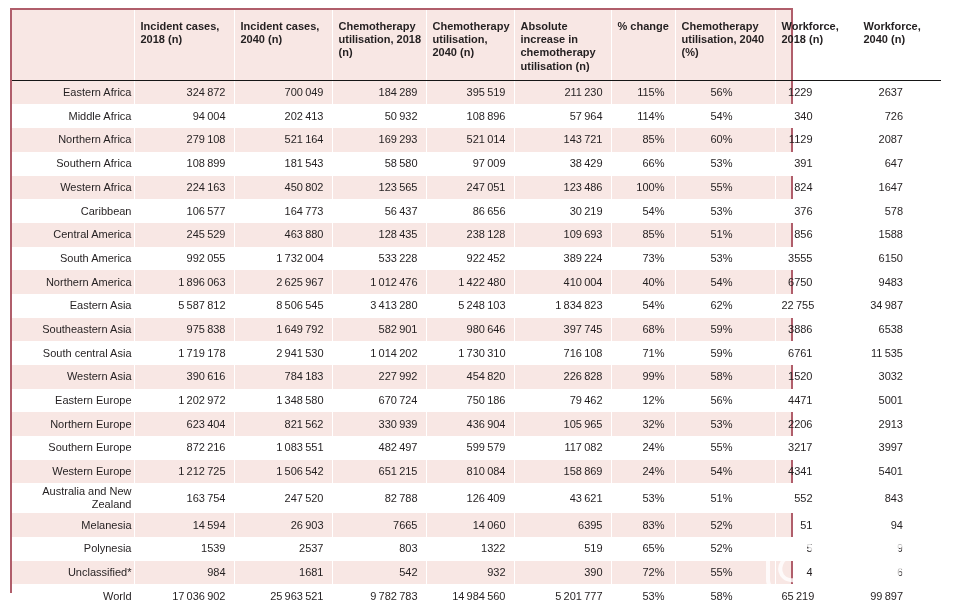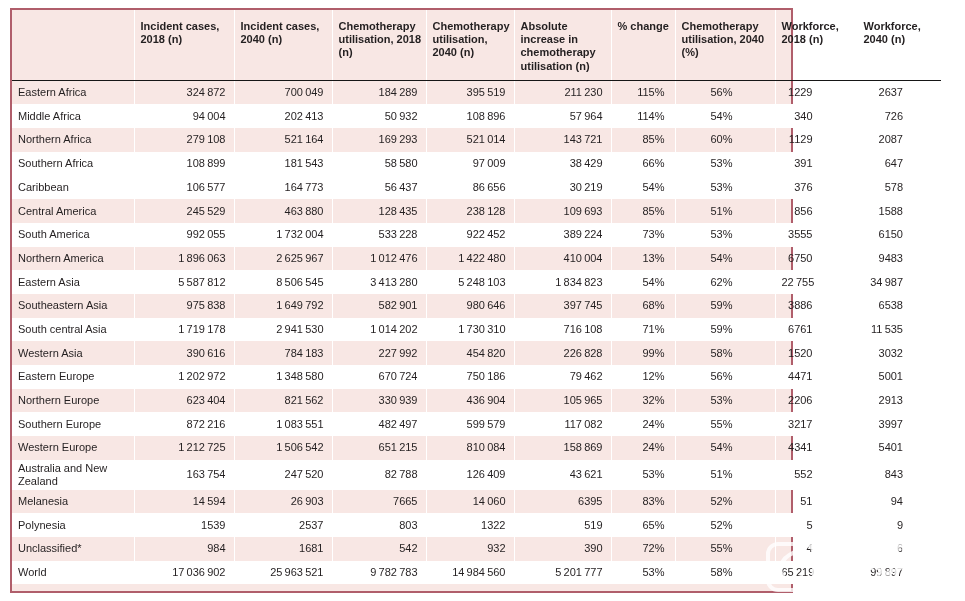--- a/index.html
+++ b/index.html
@@ -9,21 +9,21 @@
         border:2px solid #b05e6b;background:#f8e7e4;box-sizing:border-box;}
   table{border-collapse:collapse;table-layout:fixed;width:929px;margin:0 auto;}
   col.c0{width:122px}col.c1{width:100px}col.c2{width:98px}col.c3{width:94px}
   col.c4{width:88px}col.c5{width:97px}col.c6{width:64px}col.c7{width:100px}
   col.c8{width:82px}col.c9{width:84px}
   th{font-size:11px;font-weight:bold;color:#231f20;text-align:left;vertical-align:top;
      padding:10px 4px 7px 6px;line-height:1.2;border-bottom:1.5px solid #161616;}
   th + th, td + td{border-left:1px solid #ffffff;}
   td{font-size:11px;color:#231f20;height:19.7px;padding:0 8px 0 6px;white-space:nowrap;
      line-height:1.18;}
-  td.region{text-align:left;white-space:normal;padding:2px 2px 2px 6px;}
+  td.region{text-align:right;white-space:normal;padding:2px 2px 2px 6px;}
   td.num{text-align:right;}
   td.c6v{padding-right:10px;}
   td.c7v{padding-right:42px;}
   td.c8v{padding-right:44px;}
   td.c9v{padding-right:38px;}
   tr.white td{background:#ffffff;}
   .watermark{position:absolute;right:8px;bottom:8px;display:flex;align-items:flex-start;
              color:rgba(255,255,255,0.8);z-index:5;pointer-events:none;}
   .wm-icon{margin-right:8px;margin-top:6px;}
   .wm-textcol{text-align:center;}
@@ -105,20 +105,32 @@
           <td class="num c1v">108 899</td>
           <td class="num c2v">181 543</td>
           <td class="num c3v">58 580</td>
           <td class="num c4v">97 009</td>
           <td class="num c5v">38 429</td>
           <td class="num c6v">66%</td>
           <td class="num c7v">53%</td>
           <td class="num c8v">391</td>
           <td class="num c9v">647</td>
         </tr>
+        <tr>
+          <td class="region">Western Africa</td>
+          <td class="num c1v">224 163</td>
+          <td class="num c2v">450 802</td>
+          <td class="num c3v">123 565</td>
+          <td class="num c4v">247 051</td>
+          <td class="num c5v">123 486</td>
+          <td class="num c6v">100%</td>
+          <td class="num c7v">55%</td>
+          <td class="num c8v">824</td>
+          <td class="num c9v">1647</td>
+        </tr>
         <tr class="white">
           <td class="region">Caribbean</td>
           <td class="num c1v">106 577</td>
           <td class="num c2v">164 773</td>
           <td class="num c3v">56 437</td>
           <td class="num c4v">86 656</td>
           <td class="num c5v">30 219</td>
           <td class="num c6v">54%</td>
           <td class="num c7v">53%</td>
           <td class="num c8v">376</td>
@@ -148,21 +160,21 @@
           <td class="num c8v">3555</td>
           <td class="num c9v">6150</td>
         </tr>
         <tr>
           <td class="region">Northern America</td>
           <td class="num c1v">1 896 063</td>
           <td class="num c2v">2 625 967</td>
           <td class="num c3v">1 012 476</td>
           <td class="num c4v">1 422 480</td>
           <td class="num c5v">410 004</td>
-          <td class="num c6v">13%</td>
+          <td class="num c6v">40%</td>
           <td class="num c7v">54%</td>
           <td class="num c8v">6750</td>
           <td class="num c9v">9483</td>
         </tr>
         <tr class="white">
           <td class="region">Eastern Asia</td>
           <td class="num c1v">5 587 812</td>
           <td class="num c2v">8 506 545</td>
           <td class="num c3v">3 413 280</td>
           <td class="num c4v">5 248 103</td>

